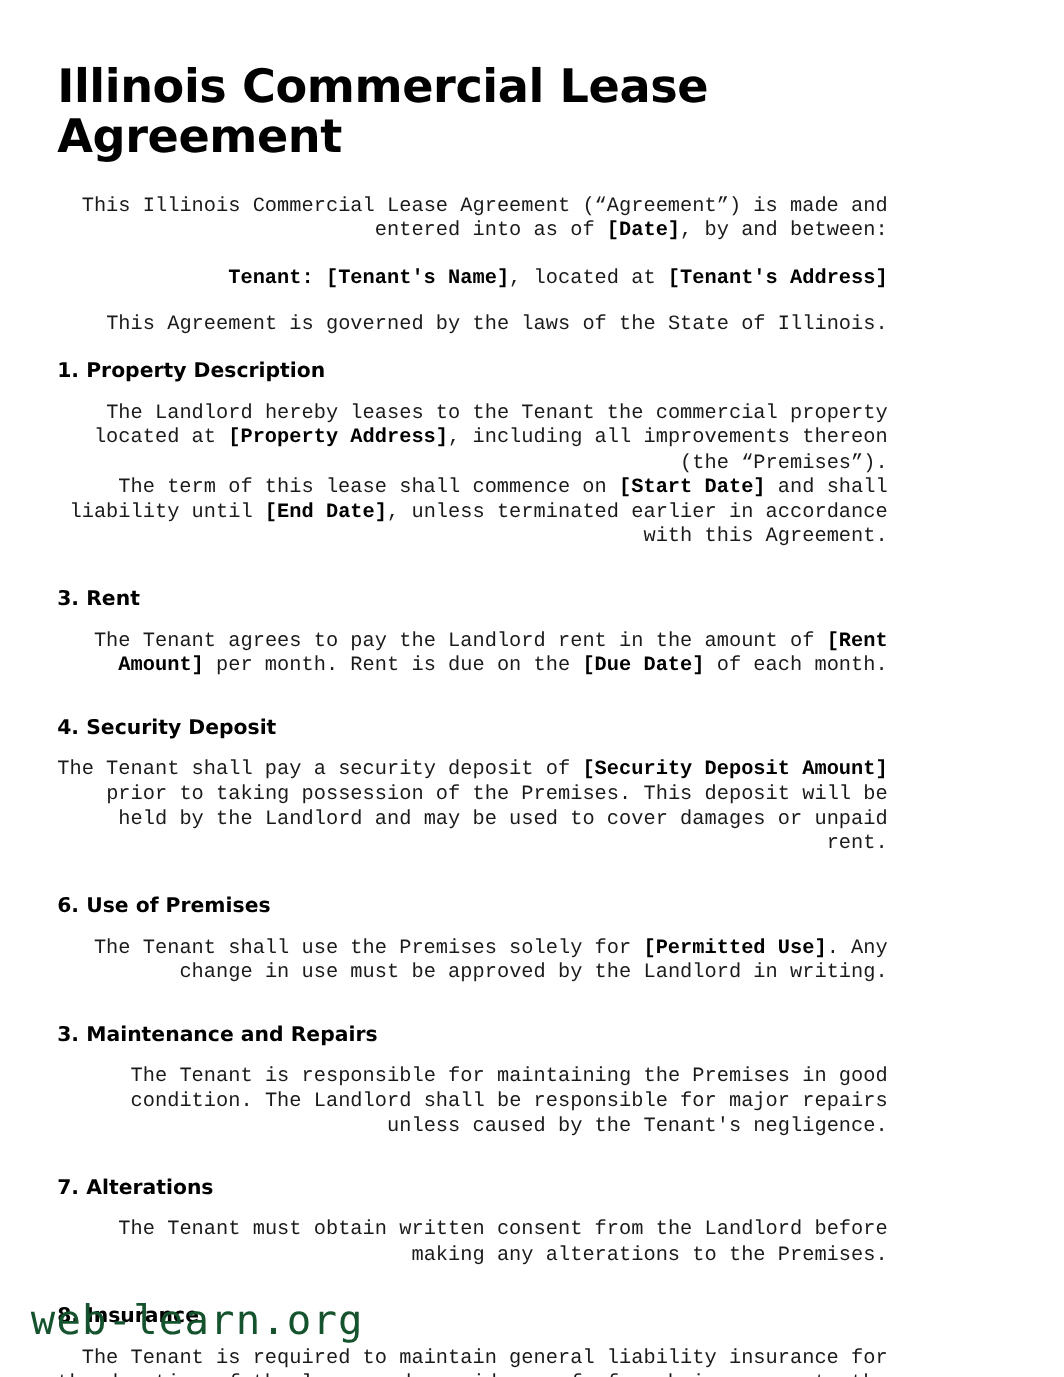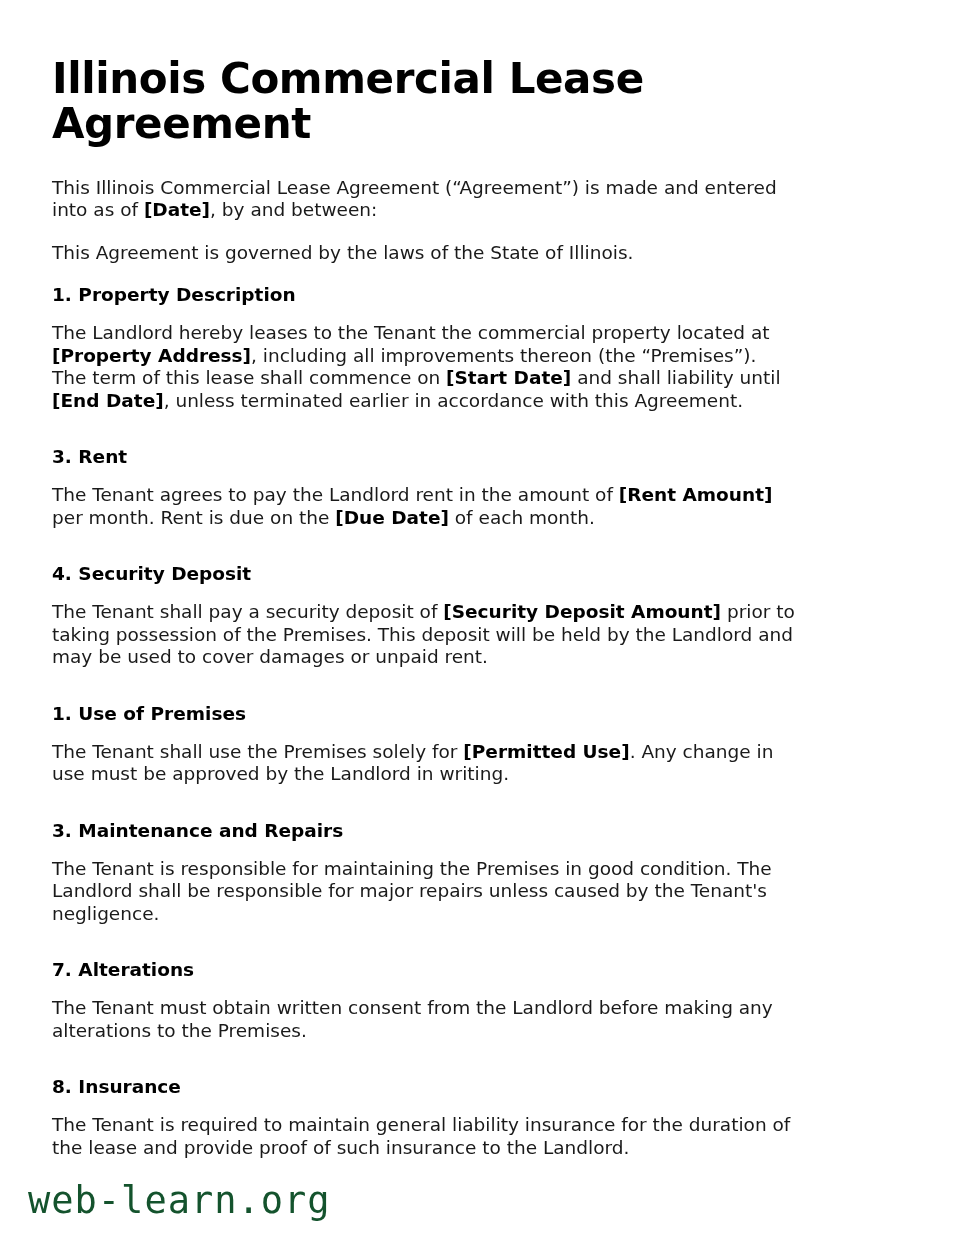--- a/index.html
+++ b/index.html
@@ -29,21 +29,22 @@
     line-height: 1.08;
     margin: 0 0 30px 0;
     color: #000;
   }
   .para {
     font-size: 18.5px;
     line-height: 22.5px;
     margin: 0 0 20px 0;
     color: #1a1a1a;
     max-width: 845px;
-    text-align: left;
+    text-align: right;
+    font-family: Liberation Mono, monospace;
   }
   .heading {
     font-size: 18.5px;
     font-weight: bold;
     line-height: 22px;
     margin: 34px 0 16px 0;
     color: #000;
   }
   .heading:first-of-type {
     margin-top: 20px;
@@ -72,32 +73,35 @@
 
 <div class="page">
 
   <h1 class="doc-title">Illinois Commercial Lease Agreement</h1>
 
   <p class="para">
     <span>This Illinois Commercial Lease Agreement (“Agreement”) is made and entered into as of </span><b>[Date]</b><span>, by and between:</span>
   </p>
 
 
+  <p class="para">
+    <b>Tenant: [Tenant's Name]</b><span>, located at </span><b>[Tenant's Address]</b>
+  </p>
 
   <p class="para">This Agreement is governed by the laws of the State of Illinois.</p>
 
   <div id="sections-container">
       <div class="heading">1. Property Description</div>
       <p class="para sec-body"><span>The Landlord hereby leases to the Tenant the commercial property located at </span><b>[Property Address]</b><span>, including all improvements thereon (the “Premises”).</span></p>
       <p class="para sec-body"><span>The term of this lease shall commence on </span><b>[Start Date]</b><span> and shall liability until </span><b>[End Date]</b><span>, unless terminated earlier in accordance with this Agreement.</span></p>
       <div class="heading">3. Rent</div>
       <p class="para sec-body"><span>The Tenant agrees to pay the Landlord rent in the amount of </span><b>[Rent Amount]</b><span> per month. Rent is due on the </span><b>[Due Date]</b><span> of each month.</span></p>
       <div class="heading">4. Security Deposit</div>
       <p class="para sec-body"><span>The Tenant shall pay a security deposit of </span><b>[Security Deposit Amount]</b><span> prior to taking possession of the Premises. This deposit will be held by the Landlord and may be used to cover damages or unpaid rent.</span></p>
-      <div class="heading">1. Use of Premises</div>
+      <div class="heading">6. Use of Premises</div>
       <p class="para sec-body"><span>The Tenant shall use the Premises solely for </span><b>[Permitted Use]</b><span>. Any change in use must be approved by the Landlord in writing.</span></p>
       <div class="heading">3. Maintenance and Repairs</div>
       <p class="para sec-body"><span>The Tenant is responsible for maintaining the Premises in good condition. The Landlord shall be responsible for major repairs unless caused by the Tenant's negligence.</span></p>
       <div class="heading">7. Alterations</div>
       <p class="para sec-body"><span>The Tenant must obtain written consent from the Landlord before making any alterations to the Premises.</span></p>
       <div class="heading">8. Insurance</div>
       <p class="para sec-body"><span>The Tenant is required to maintain general liability insurance for the duration of the lease and provide proof of such insurance to the Landlord.</span></p>
     </div>
 
   <div class="watermark">web-learn.org</div>

